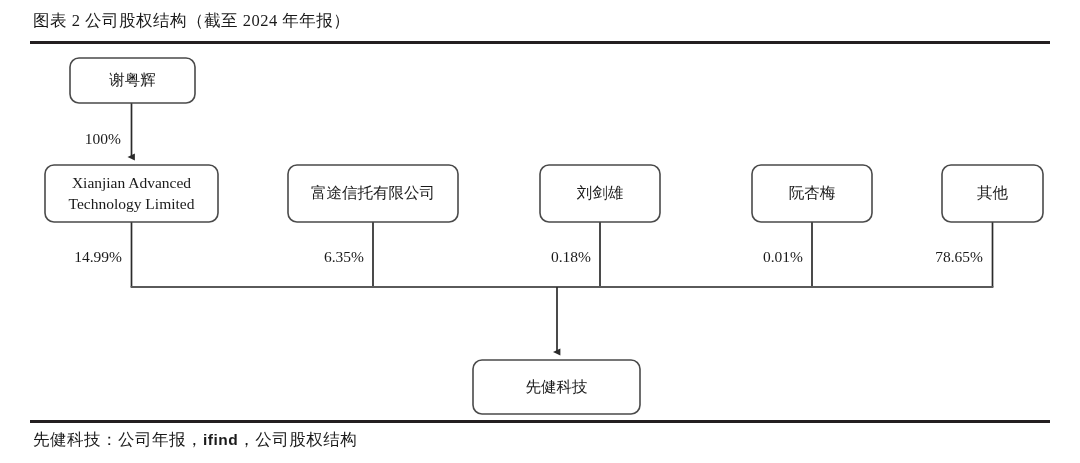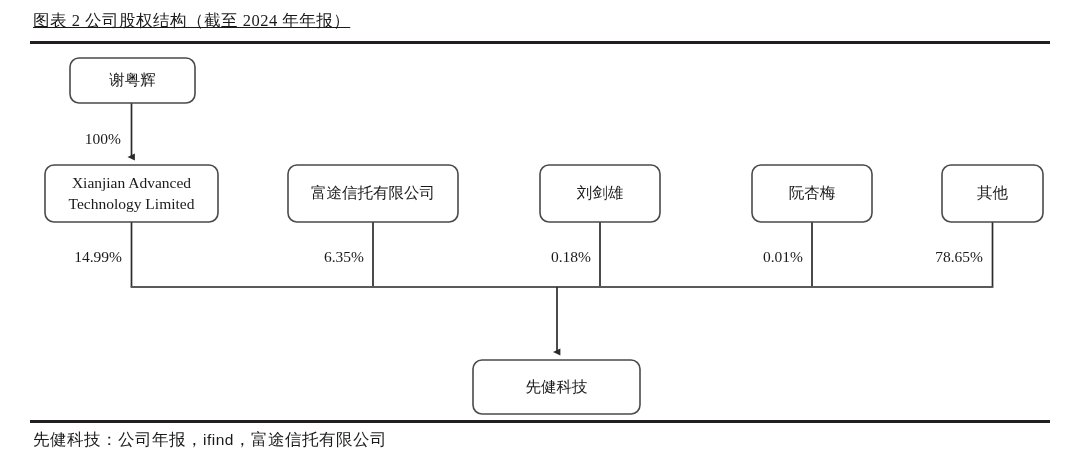--- a/index.html
+++ b/index.html
@@ -21,21 +21,20 @@
 
   
   .fig-title {
     position: absolute;
     left: 33px;
     top: 10px;
     font-size: 16.5px;
     letter-spacing: 0.5px;
     white-space: nowrap;
     color: #1a1a1a;
-    text-decoration: underline;
   }
   .rule {
     position: absolute;
     left: 30px;
     width: 1020px;
     background: #231f20;
   }
   .rule-top { top: 41px; height: 2.6px; }
   .rule-bottom { top: 420px; height: 2.6px; }
 
@@ -44,21 +43,21 @@
     position: absolute;
     left: 33px;
     top: 429px;
     font-size: 16.5px;
     letter-spacing: 0.5px;
     white-space: nowrap;
     color: #1a1a1a;
   }
   .fig-source .ifind {
     font-family: "Liberation Sans", sans-serif;
-    font-weight: normal;
+    font-weight: bold;
     font-size: 15.5px;
   }
 
   
   #diagram {
     position: absolute;
     left: 0;
     top: 0;
     width: 1080px;
     height: 463px;
@@ -165,16 +164,16 @@
 
     <g>
       <rect class="node-box" x="473" y="360" width="167" height="54" rx="9" ry="9"></rect>
       <text class="node-label" x="556.5" y="388">先健科技</text>
     </g>
   </svg>
 
   <div class="rule rule-bottom"></div>
 
   <div class="fig-source">
-    <span>先健科技：公司年报，</span><span class="ifind">ifind</span><span>，富途信托有限公司</span>
+    <span>先健科技：公司年报，</span><span class="ifind">ifind</span><span>，公司股权结构</span>
   </div>
 
 </div>
 
 </body></html>

